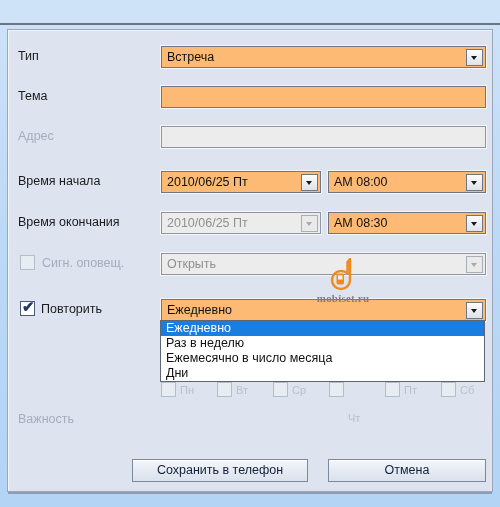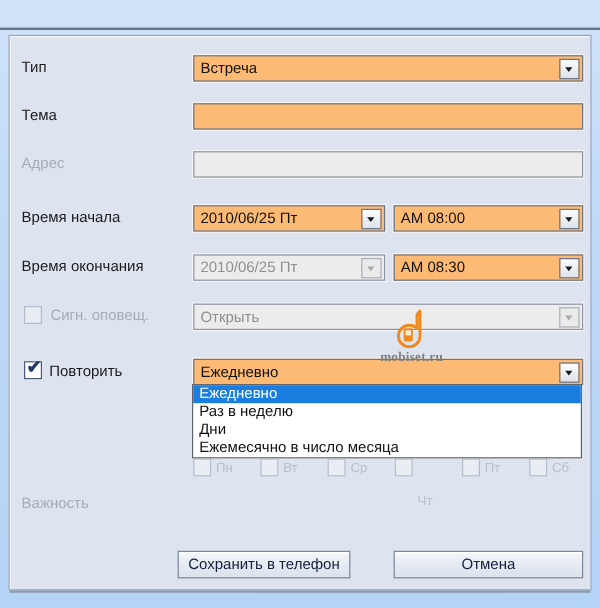--- a/index.html
+++ b/index.html
@@ -344,21 +344,21 @@
       <div class="ctrl" style="left:153px; top:4px; width:325px; height:22px;">
         <span class="val">Ежедневно</span>
         <div class="arrow"></div>
       </div>
     </div>
 
     <div class="row" style="top:375px;">
       <span class="lbl disabled">Важность</span>
     </div>
 
-    <div class="btn" style="left:140px; top:429px; width:144px;">Сохранить в телефон</div>
+    <div class="btn" style="left:124px; top:429px; width:176px;">Сохранить в телефон</div>
     <div class="btn" style="left:320px; top:429px; width:158px;">Отмена</div>
   </div>
 
   <div id="weekday-strip">
     <div class="wd" style="left:1px;"></div>
     <span class="wd-lbl" style="left:20px;">Пн</span>
     <div class="wd" style="left:57px;"></div>
     <span class="wd-lbl" style="left:76px;">Вт</span>
     <div class="wd" style="left:113px;"></div>
     <span class="wd-lbl" style="left:132px;">Ср</span>
@@ -366,22 +366,22 @@
     <span class="wd-lbl" style="left:188px;margin-top:28px;">Чт</span>
     <div class="wd" style="left:225px;"></div>
     <span class="wd-lbl" style="left:244px;">Пт</span>
     <div class="wd" style="left:281px;"></div>
     <span class="wd-lbl" style="left:300px;">Сб</span>
   </div>
 
   <div id="dropdown-list">
     <div class="opt selected">Ежедневно</div>
     <div class="opt">Раз в неделю</div>
+    <div class="opt">Ежемесячно в число месяца</div>
     <div class="opt">Дни</div>
-    <div class="opt">Ежемесячно в число месяца</div>
   </div>
 
   <div id="bottom-divider"></div>
 
   <div id="watermark">
     <svg id="watermark-mark" viewBox="0 0 30 33">
       <path d="M21 1 L21 22 A9 9 0 1 1 12 13 A9 9 0 0 1 18.5 15.5 L18.5 4 Z" fill="none" stroke="#f08a1e" stroke-width="2.4" stroke-linejoin="round"></path>
       <rect x="7.5" y="15.5" width="7.5" height="11" rx="1.4" fill="#f08a1e"></rect>
       <rect x="9" y="17.3" width="4.5" height="4.2" fill="#ffffff" opacity="0.85"></rect>
     </svg>

